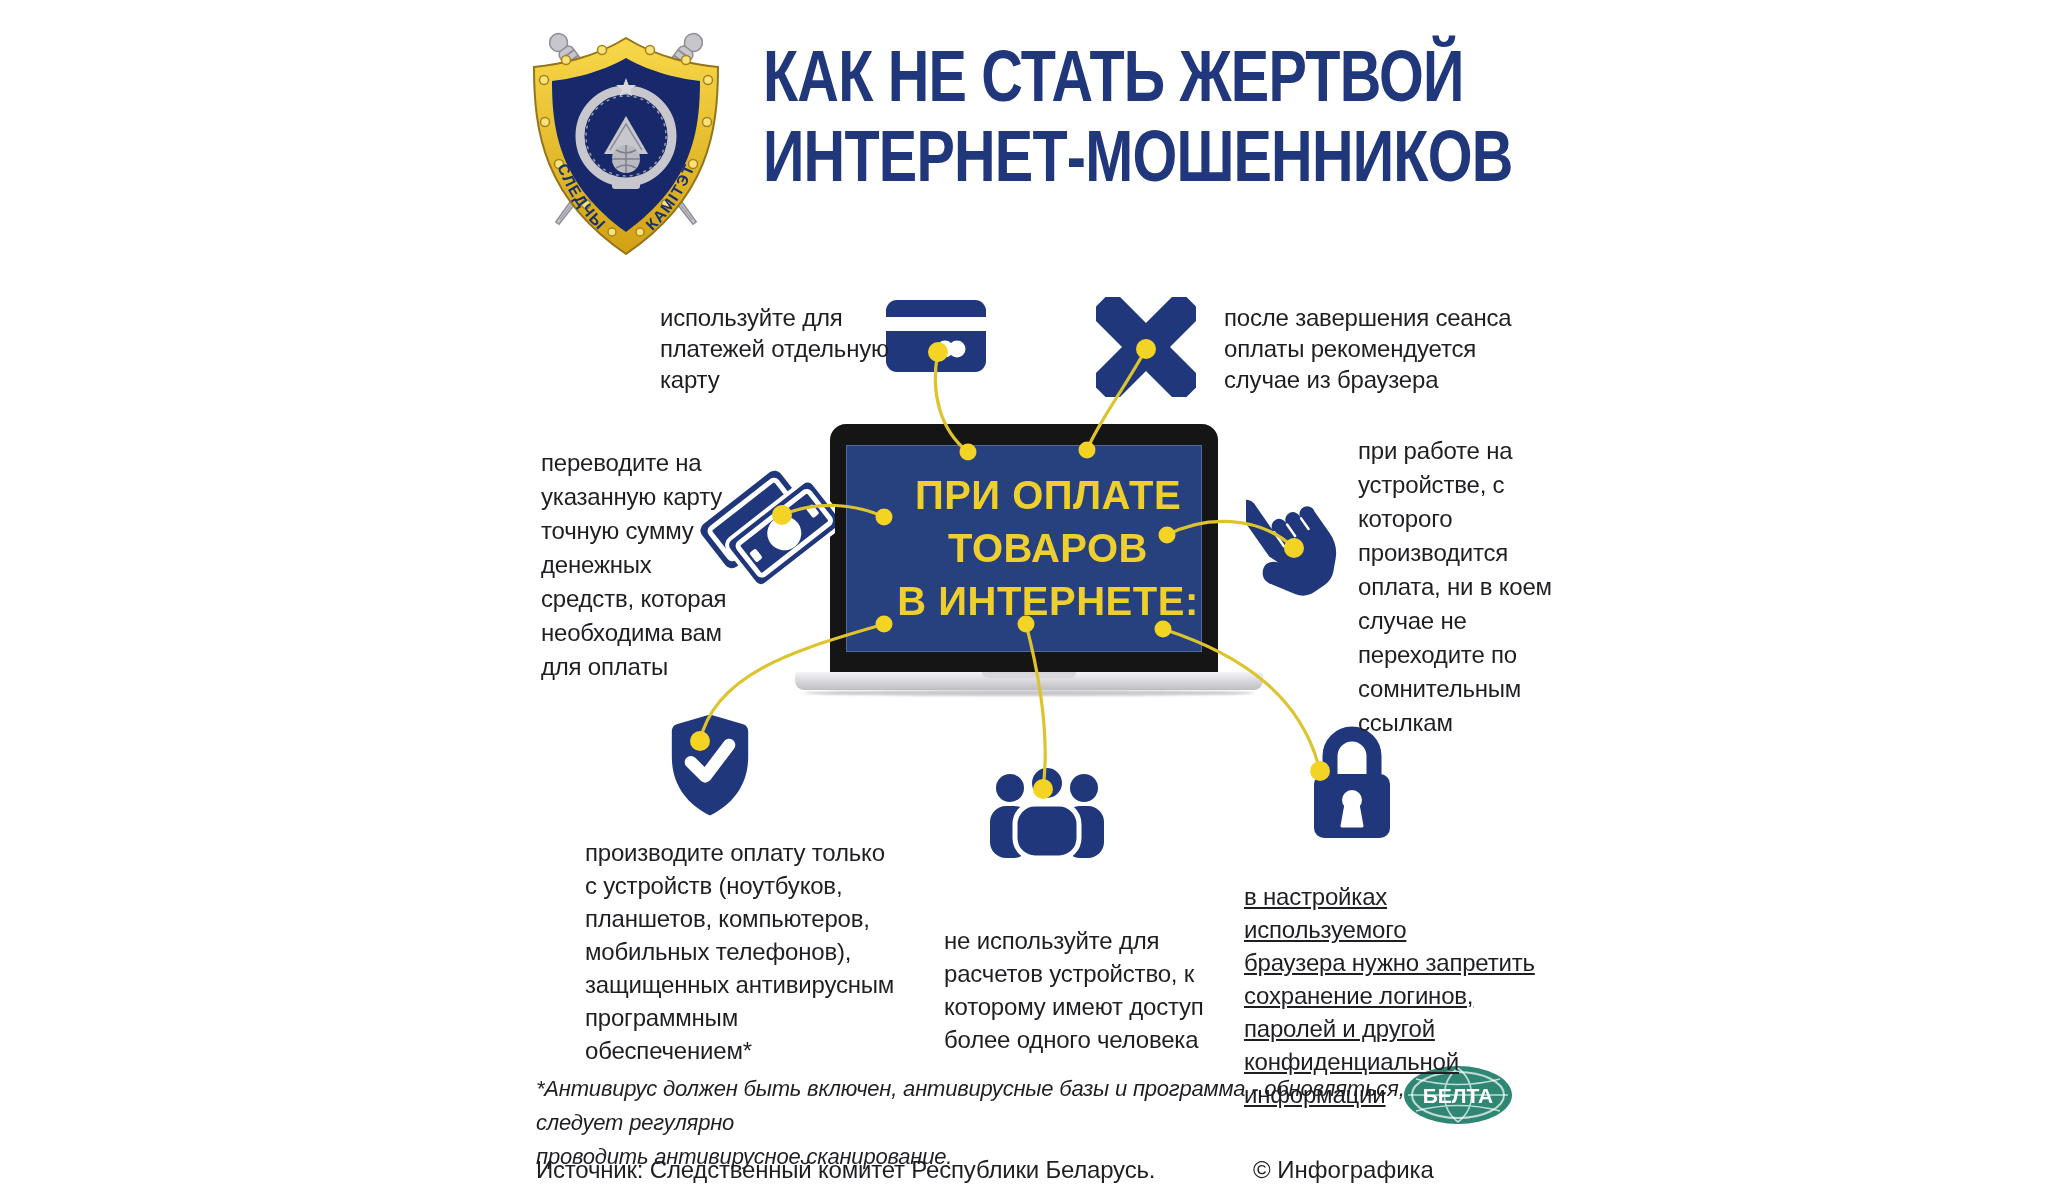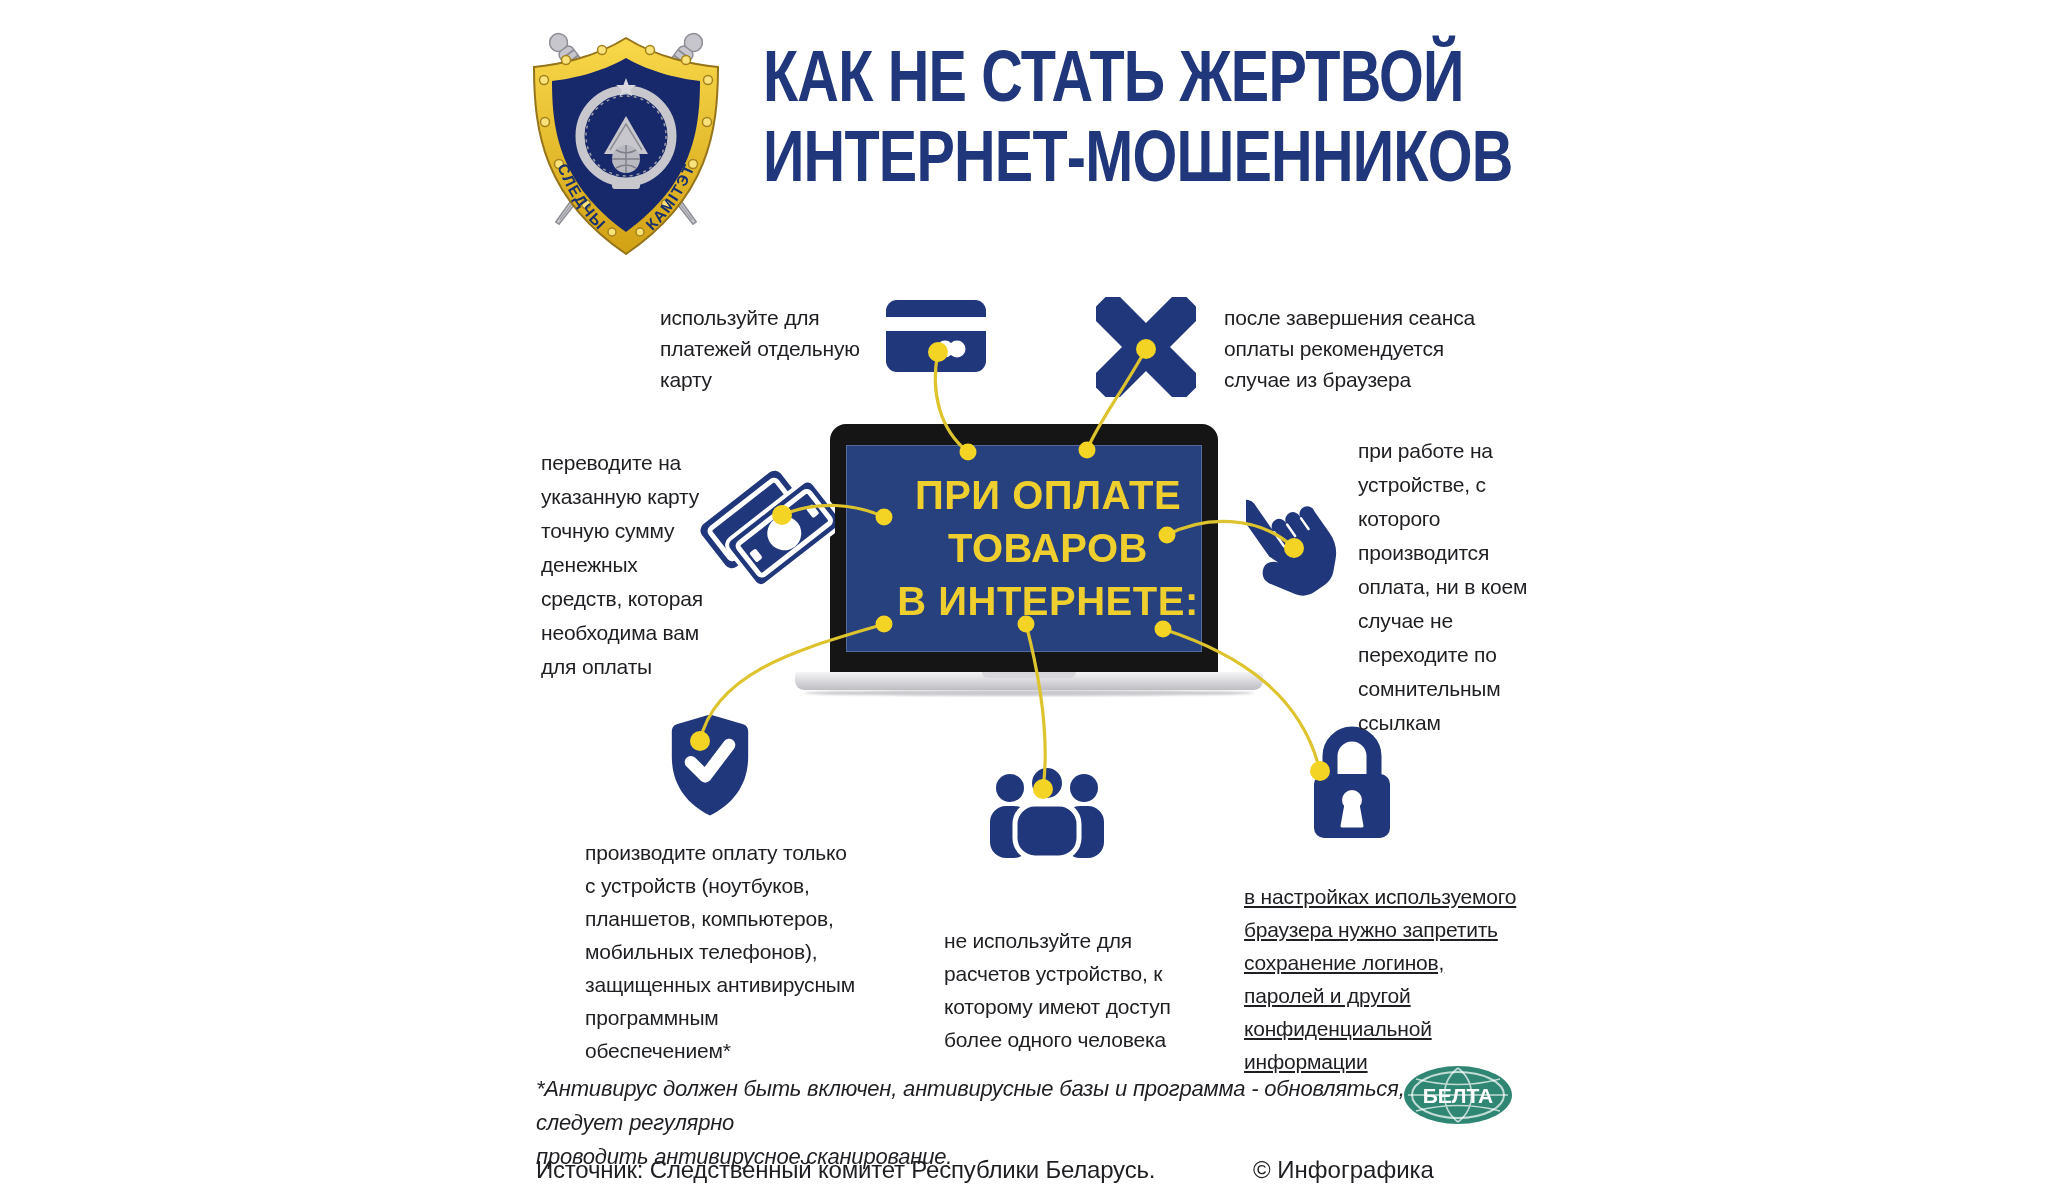--- a/index.html
+++ b/index.html
@@ -1,20 +1,20 @@
 <!DOCTYPE html>
 <html><head>
 <meta charset="utf-8">
 <style>
   html,body{margin:0;padding:0;background:#ffffff;}
   body{width:2048px;height:1204px;overflow:hidden;font-family:"Liberation Sans",sans-serif;}
   .canvas{position:relative;width:2048px;height:1204px;background:#ffffff;}
   .abs{position:absolute;}
   .pre{white-space:pre-line;}
-  .tip{font-size:21px;line-height:31px;color:#1f1f23;letter-spacing:-0.2px;}
+  .tip{font-size:24px;line-height:31px;color:#1f1f23;letter-spacing:-0.2px;}
   .title{font-size:72px;line-height:80px;font-weight:bold;color:#20377b;letter-spacing:-1px;
          transform:scaleX(0.80);transform-origin:left top;}
   .screen-text{display:flex;align-items:center;justify-content:center;text-align:center;
          font-size:40px;line-height:53px;font-weight:bold;color:#eecf2e;letter-spacing:0.5px;}
   .footnote{font-size:22px;line-height:34px;font-style:italic;color:#1f1f23;letter-spacing:-0.2px;}
   .source{font-size:24px;color:#1f1f23;letter-spacing:-0.2px;}
   .copyright{font-size:24px;color:#1f1f23;}
   .laptop-frame{background:#151515;border-radius:16px 16px 0 0;}
   .laptop-screen{background:#27407e;border:1px solid #56699f;}
   .laptop-base{background:linear-gradient(#f5f5f7,#bdbdc2);border-radius:3px 3px 9px 9px;}

